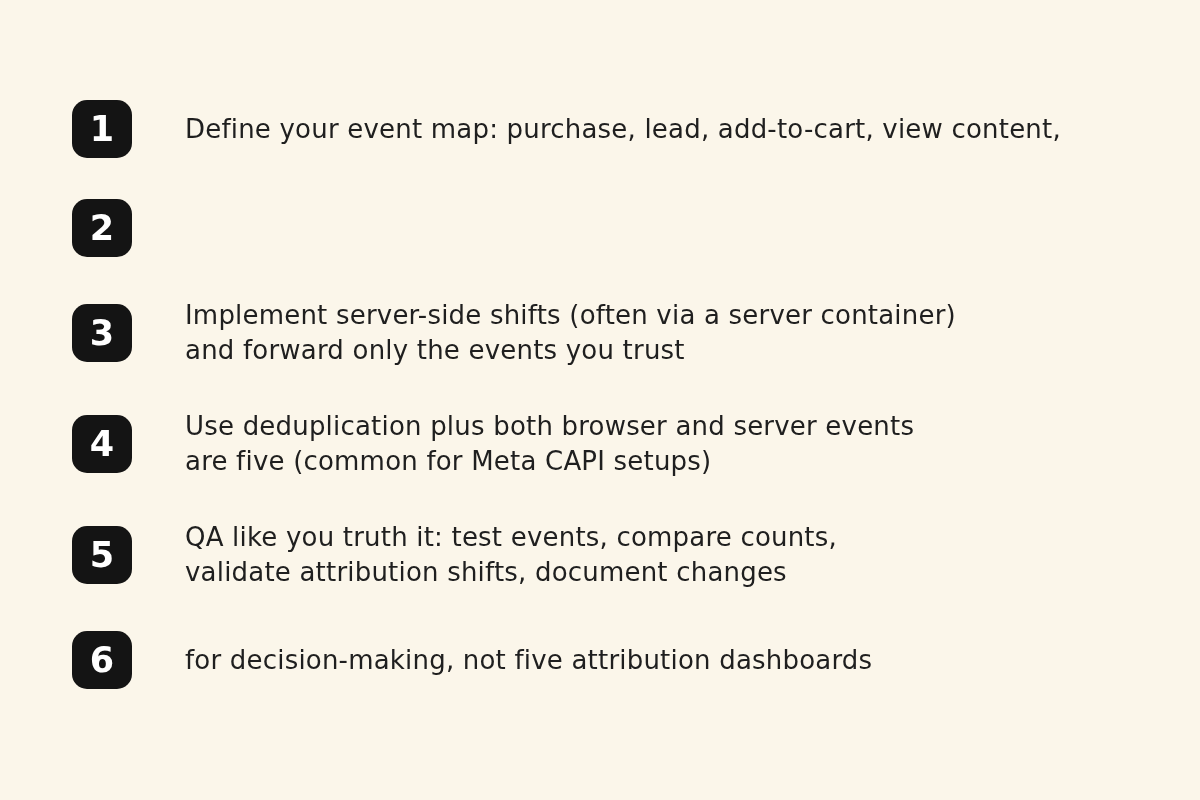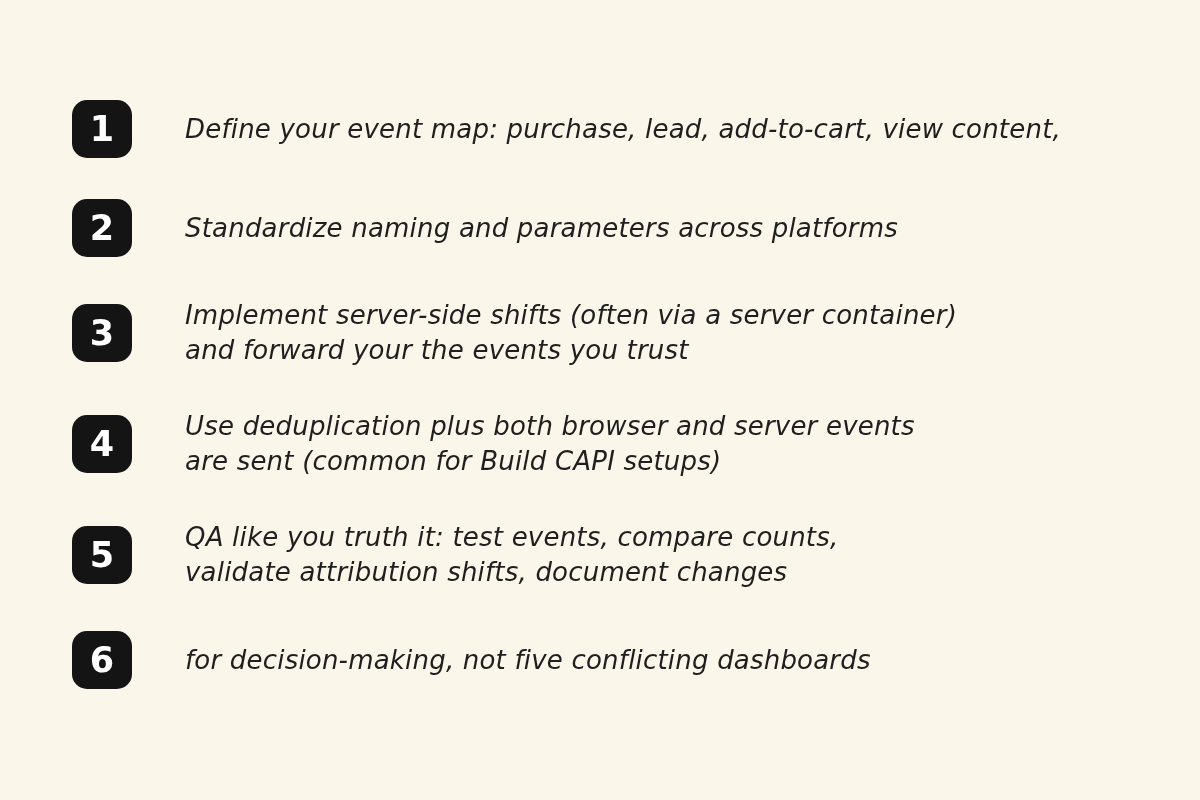--- a/index.html
+++ b/index.html
@@ -42,67 +42,62 @@
   }
   .step-text {
     color: #1F1F1F;
     font-size: 26px;
     line-height: 35px;
     letter-spacing: 0.2px;
     white-space: nowrap;
   }
   .step-line {
     min-height: 0;
-    font-style: italic;
   }
 </style>
 </head>
 <body>
 
 <div class="page">
 
   <div class="step-row">
     <div class="badge">1</div>
     <div class="step-text">
       <div class="step-line">Define your event map: purchase, lead, add-to-cart, view content,</div>
     </div>
   </div>
 
   <div class="step-row">
     <div class="badge">2</div>
-    <div class="step-text">
-      <div class="step-line">Standardize naming and parameters across platforms</div>
-      <div class="step-line"></div>
-    </div>
   </div>
 
   <div class="step-row">
     <div class="badge">3</div>
     <div class="step-text">
       <div class="step-line">Implement server-side shifts (often via a server container)</div>
-      <div class="step-line">and forward your the events you trust</div>
+      <div class="step-line">and forward only the events you trust</div>
     </div>
   </div>
 
   <div class="step-row">
     <div class="badge">4</div>
     <div class="step-text">
       <div class="step-line">Use deduplication plus both browser and server events</div>
-      <div class="step-line">are sent (common for Build CAPI setups)</div>
+      <div class="step-line">are five (common for Meta CAPI setups)</div>
     </div>
   </div>
 
   <div class="step-row">
     <div class="badge">5</div>
     <div class="step-text">
       <div class="step-line">QA like you truth it: test events, compare counts,</div>
       <div class="step-line">validate attribution shifts, document changes</div>
     </div>
   </div>
 
   <div class="step-row">
     <div class="badge">6</div>
     <div class="step-text">
-      <div class="step-line">for decision-making, not five conflicting dashboards</div>
+      <div class="step-line">for decision-making, not five attribution dashboards</div>
     </div>
   </div>
 
 </div>
 
 </body></html>

